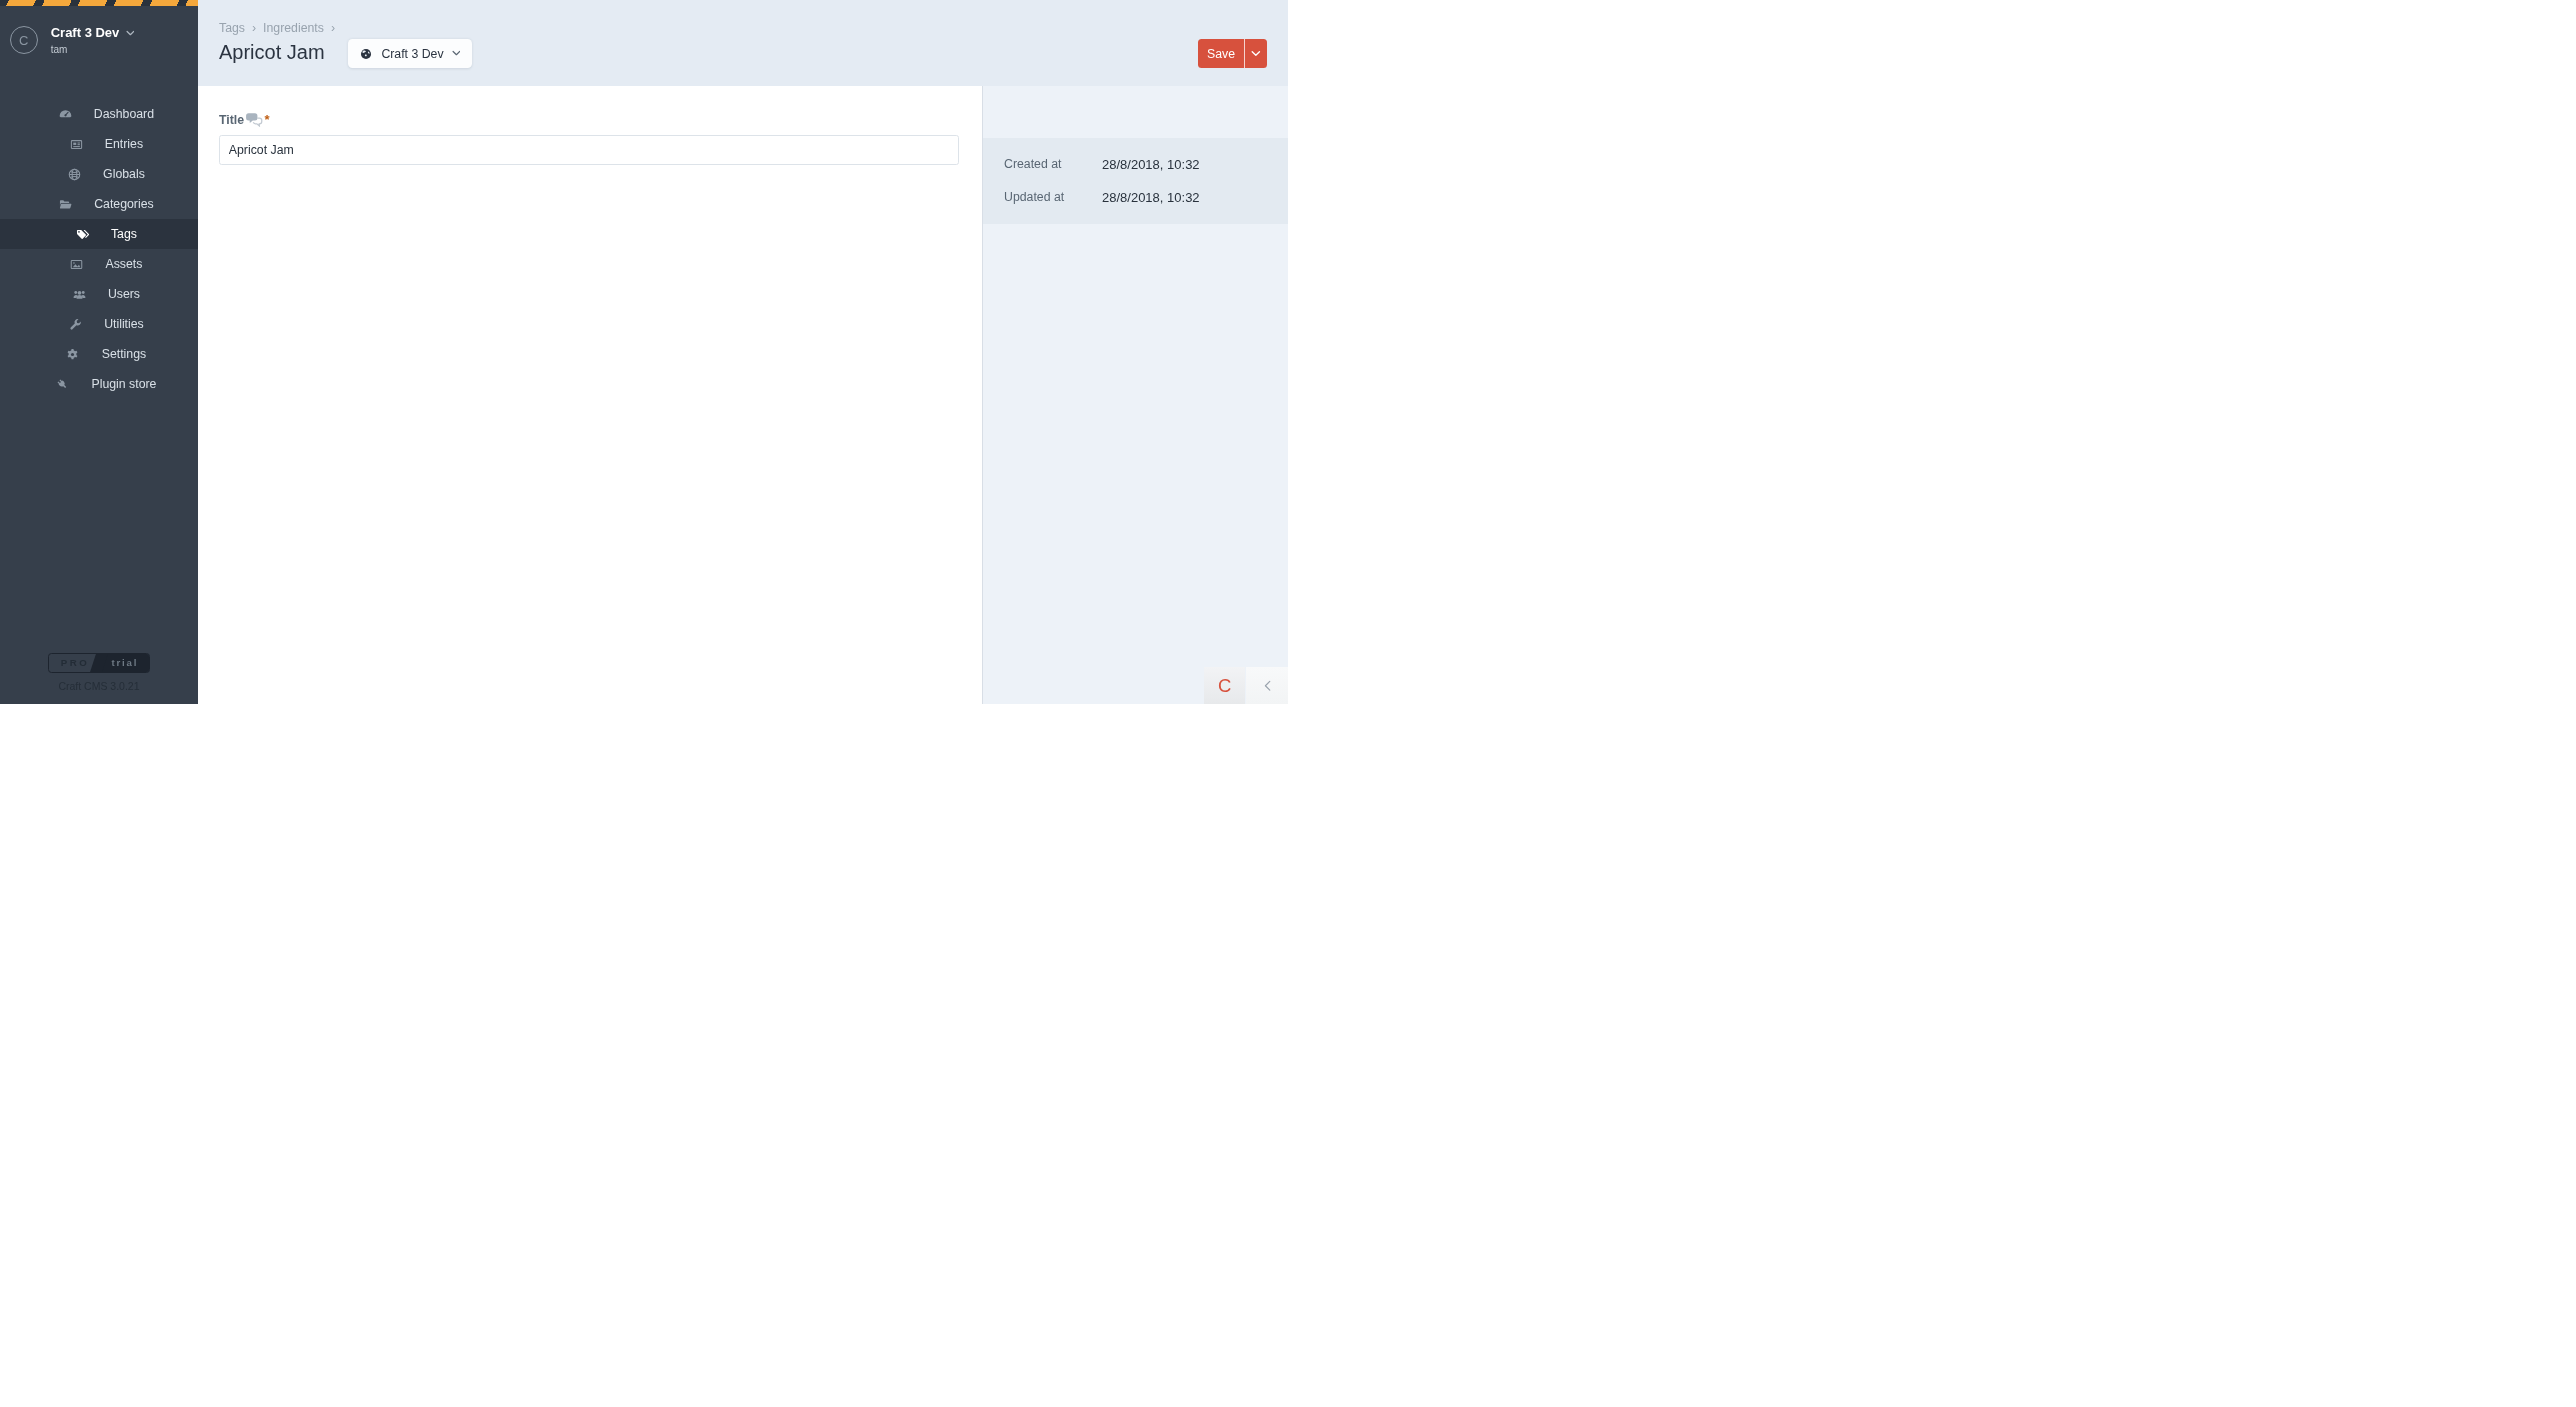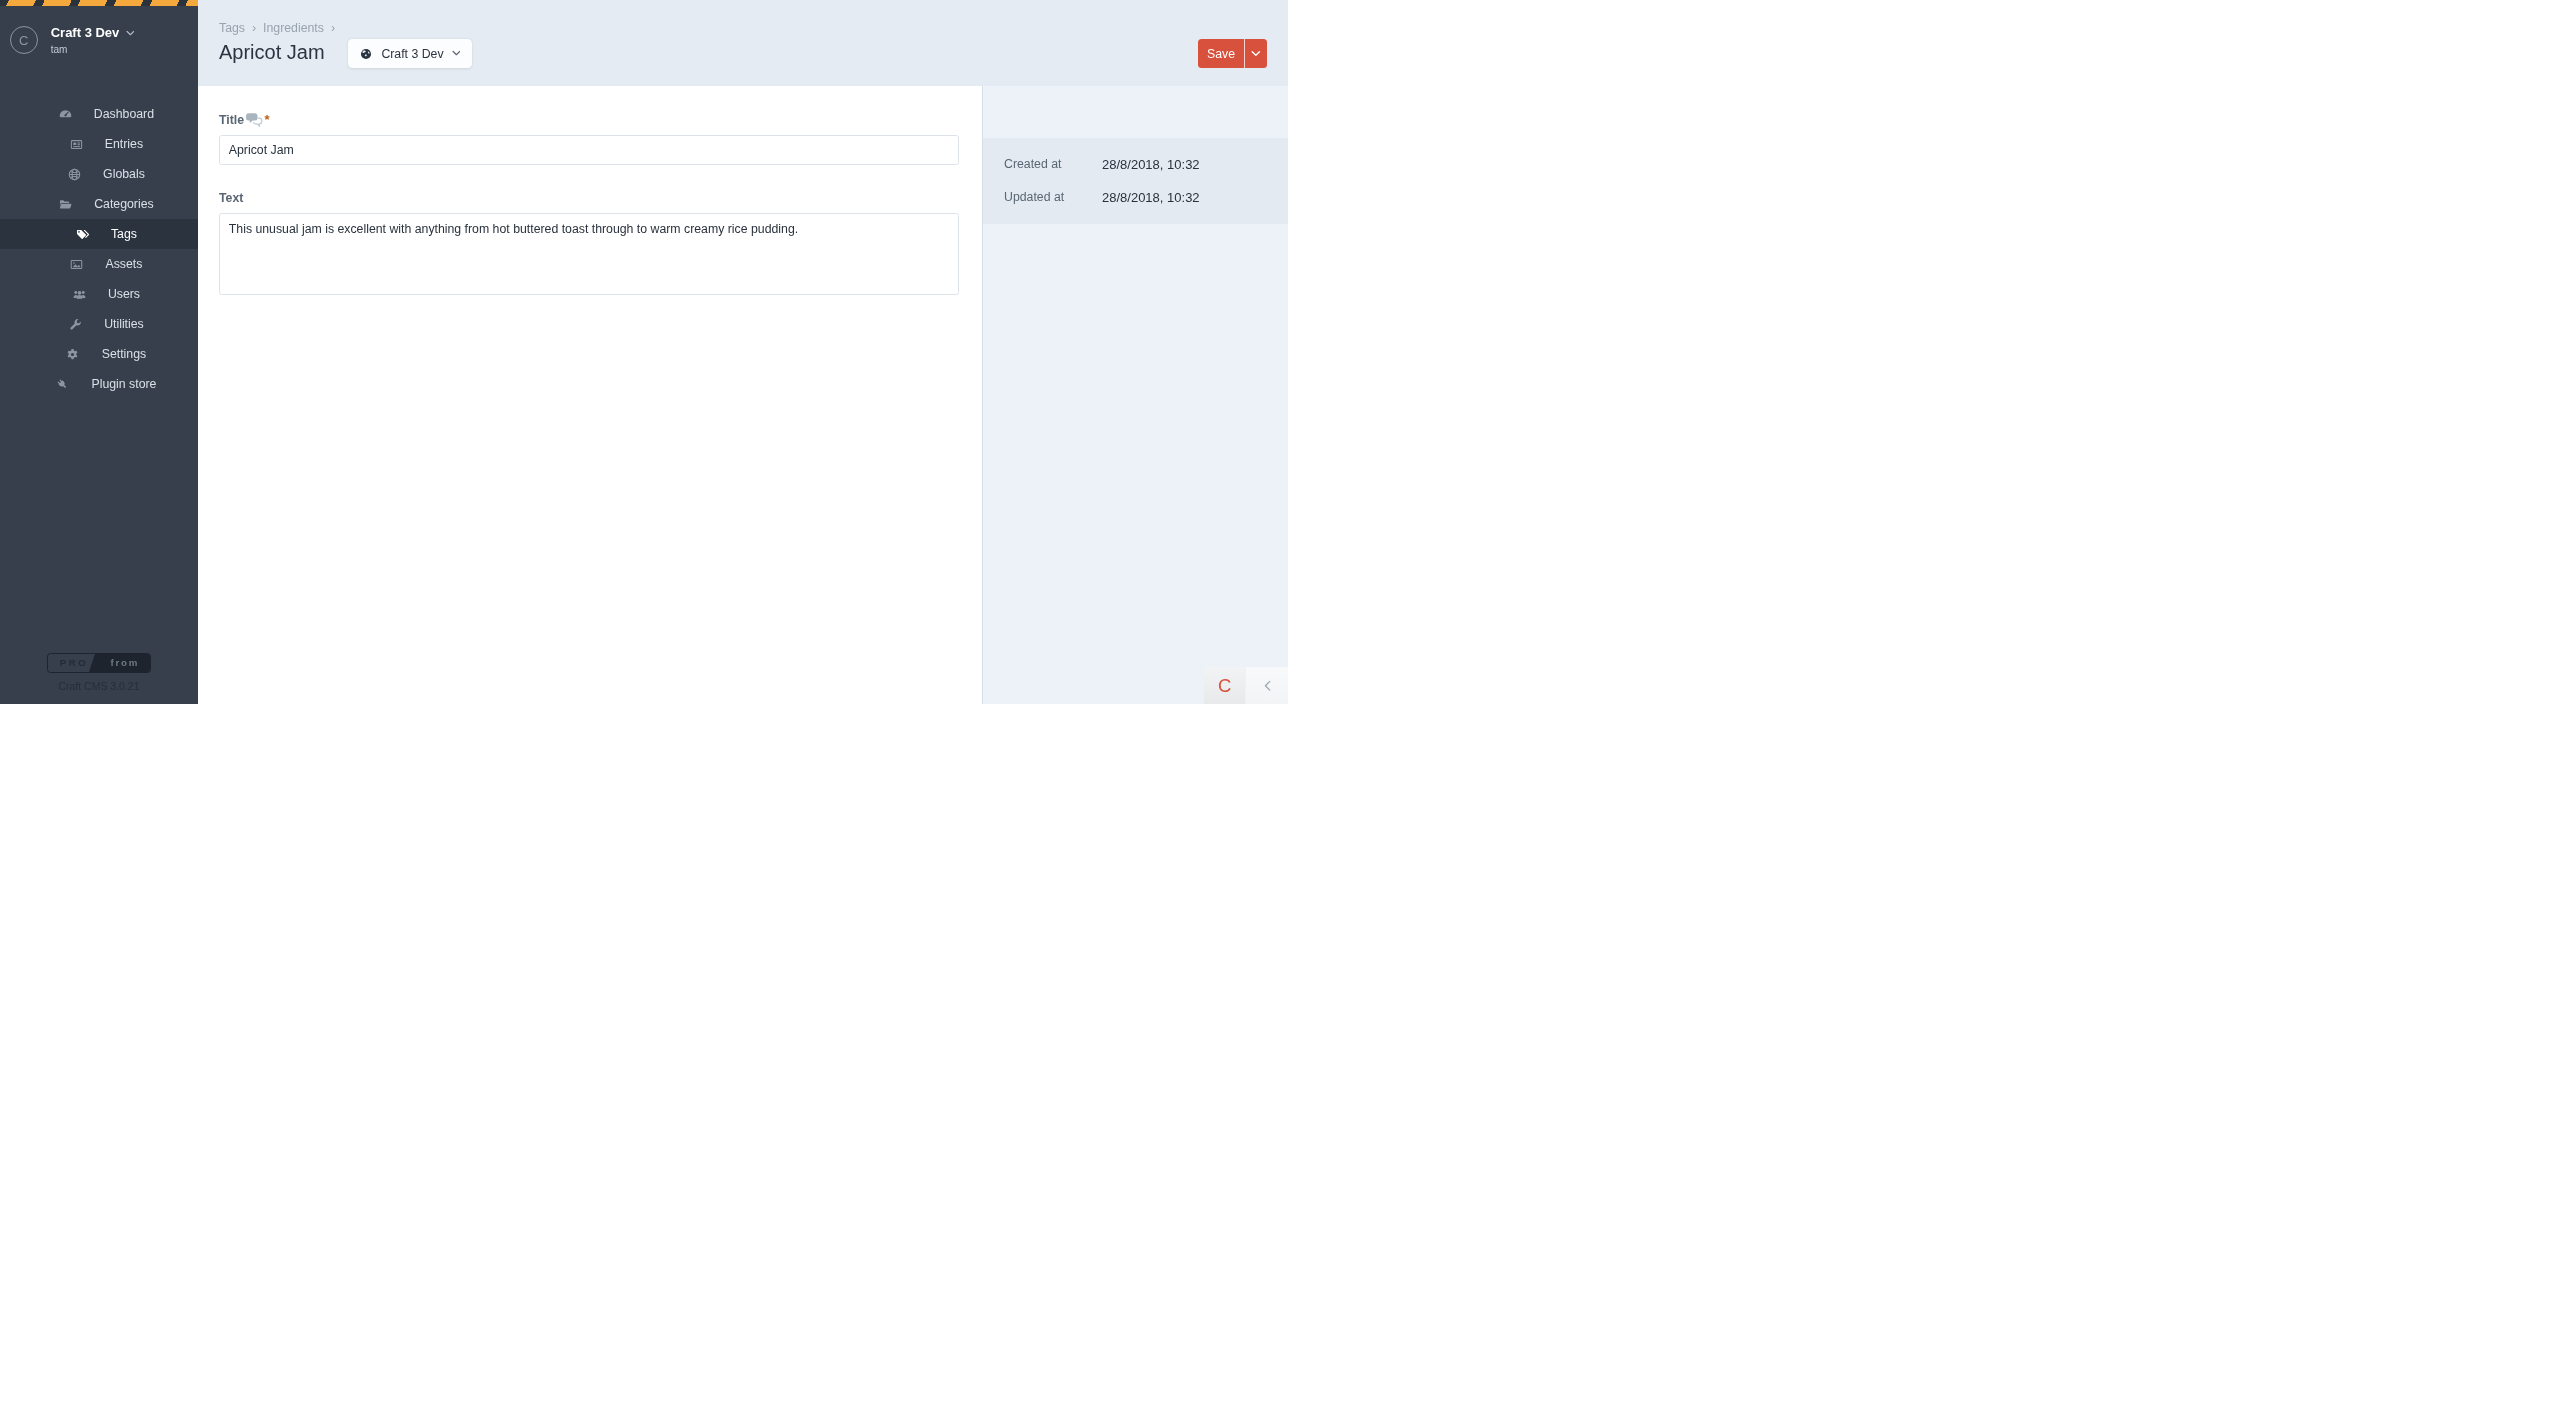--- a/index.html
+++ b/index.html
@@ -303,21 +303,21 @@
             </g>
           </svg>
       </span>
       <span class="label">Plugin store</span>
     </div>
   </div>
 
   <div class="sidebar-footer">
     <div class="edition-badge">
       <span class="pro">PRO</span>
-      <span class="trial"><span style="position:relative">from</span></span>
+      <span class="trial"><span style="position:relative">trial</span></span>
     </div>
     <div class="version-label">Craft CMS 3.0.21</div>
   </div>
 </div>
 
 <div class="main">
 
   <div class="topbar">
     <div class="breadcrumb">
       <span class="crumb">Tags</span>
@@ -367,26 +367,20 @@
             <svg width="18.5" height="15" viewBox="0 0 22 18">
                 <path d="M4.2 1.4h7.6a3 3 0 0 1 3 3v2.8a3 3 0 0 1-3 3H9.2l-3.5 2.9-.2-2.9h-1.3a3 3 0 0 1-3-3V4.4a3 3 0 0 1 3-3z" fill="#a9b4bf"></path>
                 <path d="M14.6 7.3h2.7a2.7 2.7 0 0 1 2.7 2.7v1.4a2.7 2.7 0 0 1-2.7 2.7h-.3l.2 2.7-3.1-2.7h-1.8a2.7 2.7 0 0 1-2.5-1.7" fill="none" stroke="#c3cad2" stroke-width="1.5"></path>
               </svg>
           </span>
           <span class="required-asterisk">*</span>
         </div>
         <input class="text-input-single" type="text" value="Apricot Jam" style="">
       </div>
 
-      <div class="field">
-        <div class="field-heading">
-          <span class="field-label">Text</span>
-        </div>
-        <textarea class="text-input-multi" style="">This unusual jam is excellent with anything from hot buttered toast through to warm creamy rice pudding.</textarea>
-      </div>
     </div>
 
     <div class="detail-panel">
       <div class="meta-box">
         <div class="meta-row">
           <span class="meta-label">Created at</span>
           <span class="meta-value">28/8/2018, 10:32</span>
         </div>
         <div class="meta-row">
           <span class="meta-label">Updated at</span>

